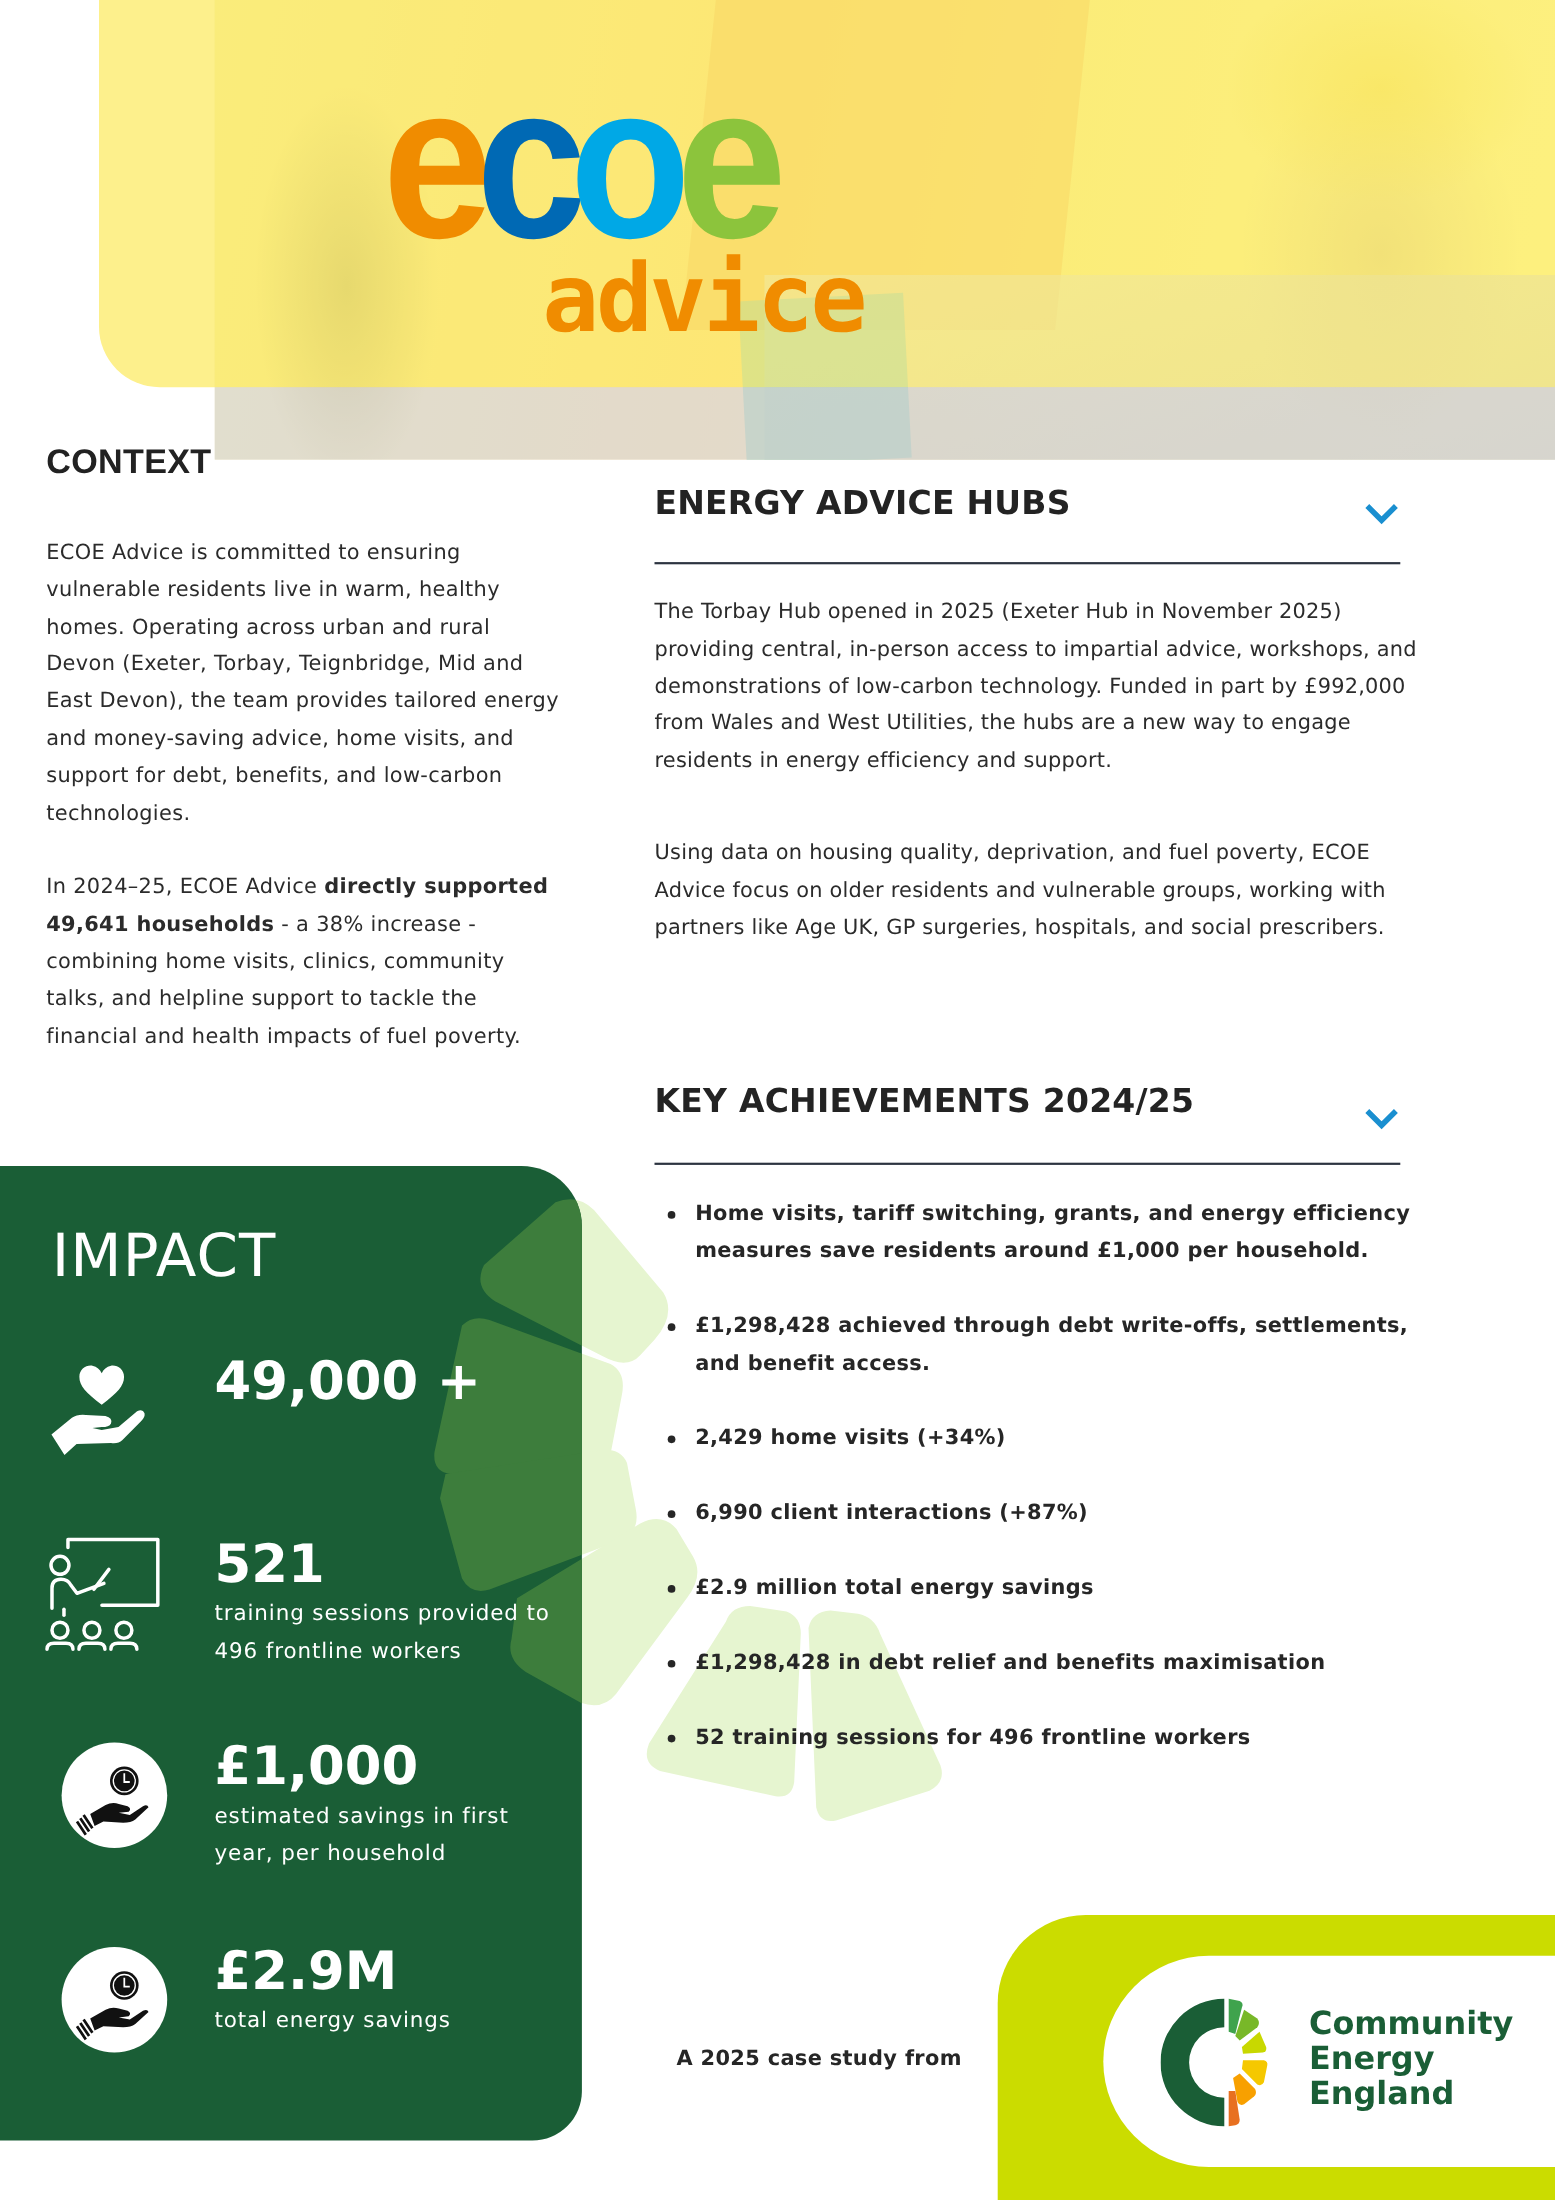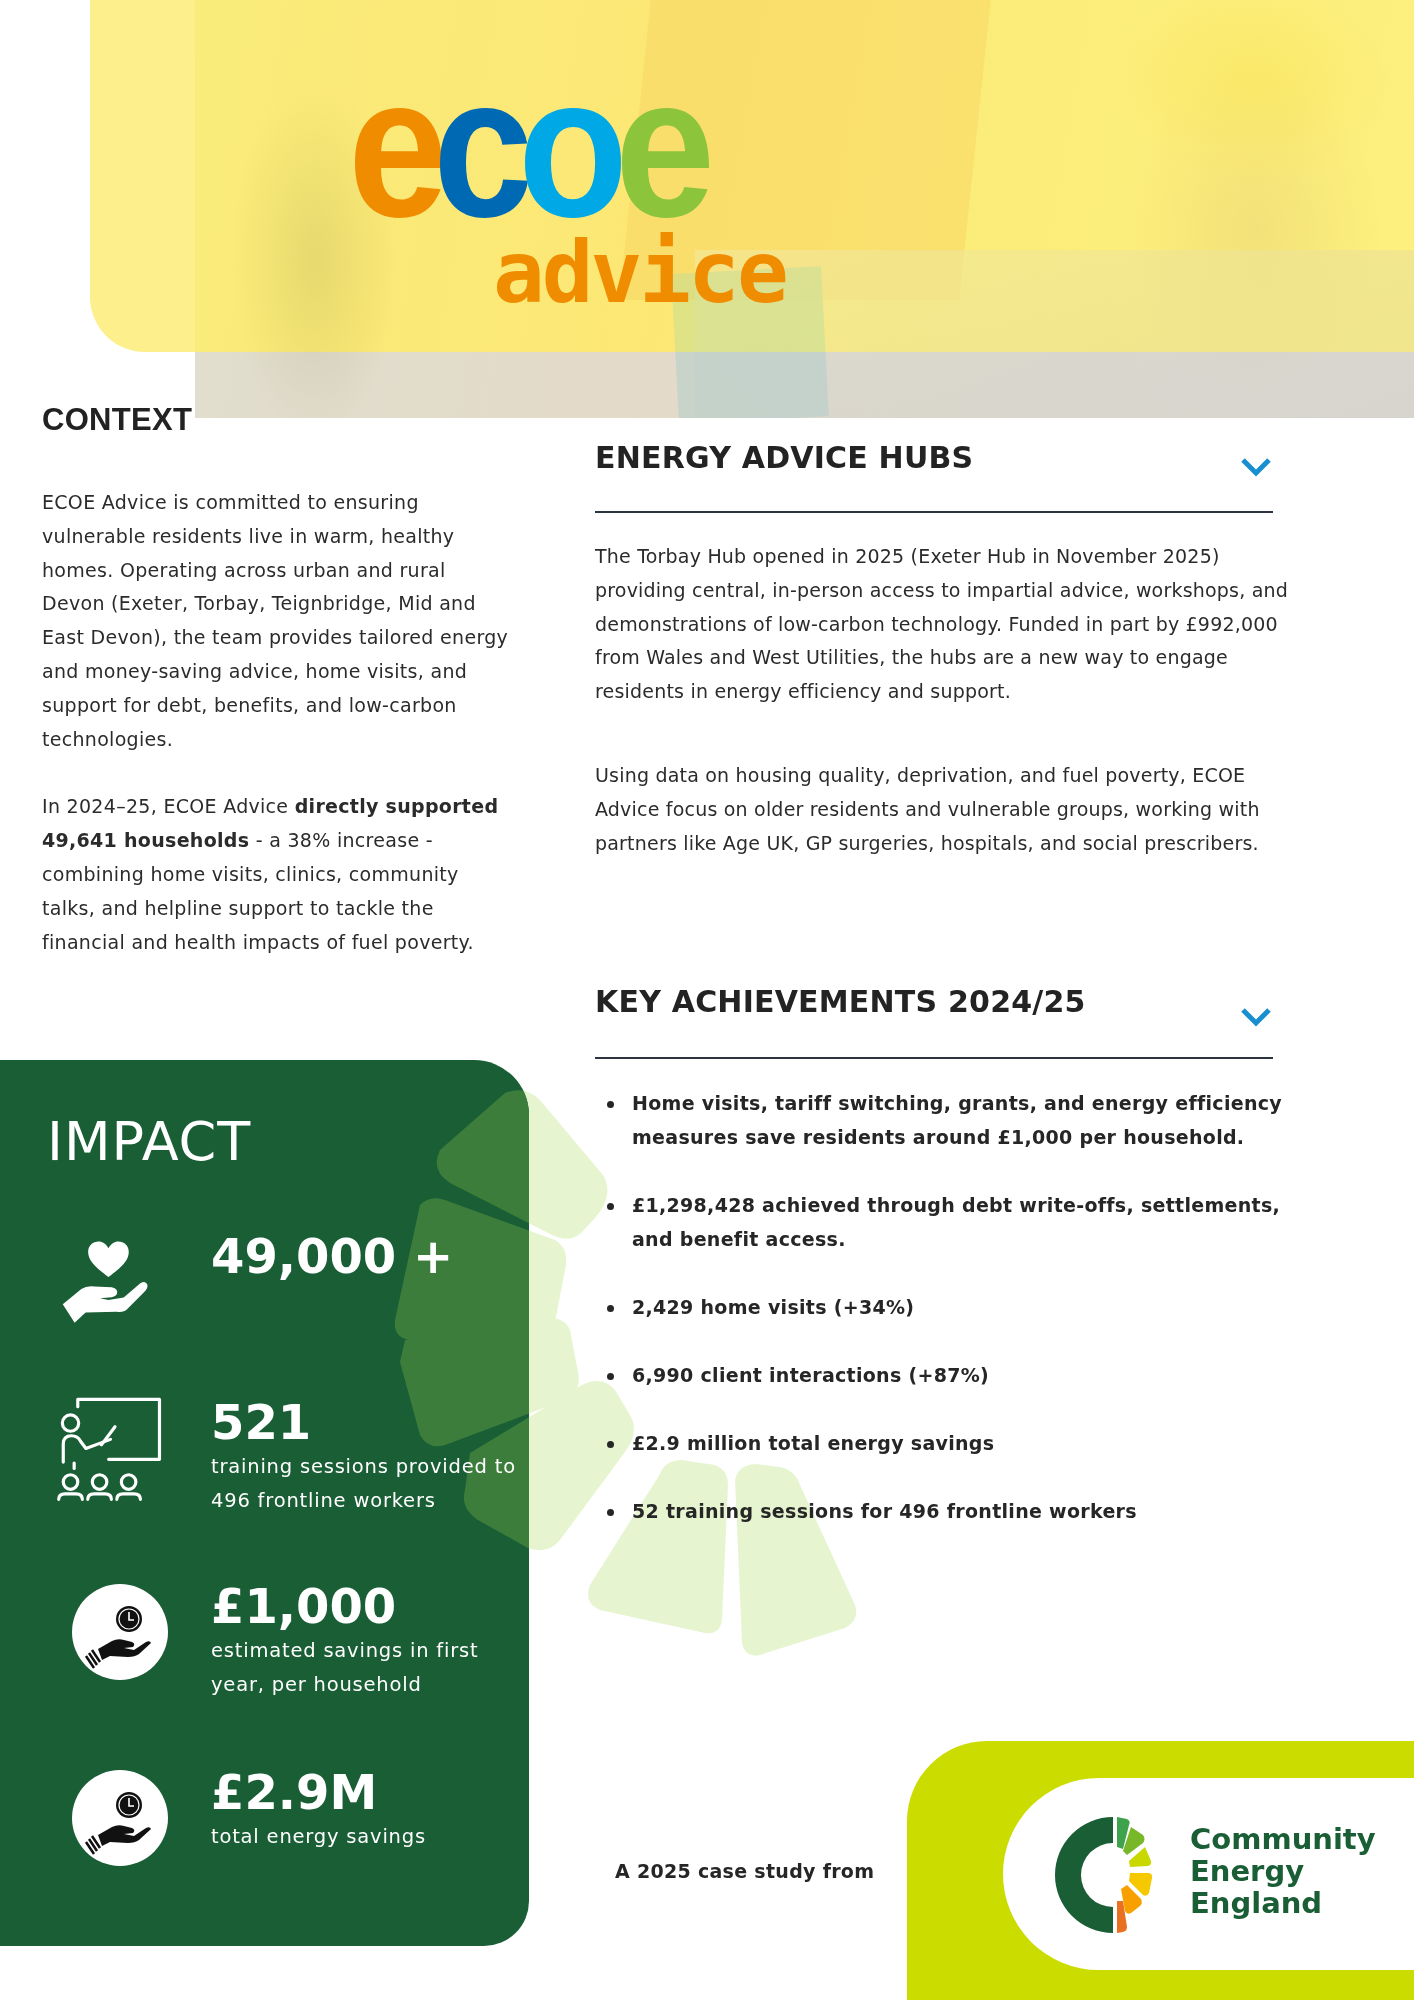--- a/index.html
+++ b/index.html
@@ -52,21 +52,21 @@
     .ach-list li { position: relative; padding-left: 37px; font-weight: 700; font-size: 19px; line-height: 34px; color: #262626; letter-spacing: 0.3px; margin-bottom: 34px; }
     .ach-list li::before { content: ""; position: absolute; left: 12px; top: 15px; width: 7px; height: 7px; border-radius: 50%; background: #262626; }
 
     
     .petals { position: absolute; left: 0; top: 0; width: 1414px; height: 2000px; pointer-events: none; }
 
     
     .impact { position: absolute; left: 0; top: 1060px; width: 529px; height: 886px; background: #1a5e36; border-top-right-radius: 55px; border-bottom-right-radius: 45px; overflow: hidden; }
     .impact-petals { position: absolute; left: 0; top: -1060px; width: 1414px; height: 2000px; }
     .impact-title { position: absolute; left: 47px; top: 50px; font-size: 54px; font-weight: 400; color: #ffffff; letter-spacing: 1px; }
-    .stat { position: absolute; left: 16px; width: 628px; height: 140px; }
+    .stat { position: absolute; left: 0; width: 628px; height: 140px; }
     .stat .icon { position: absolute; left: 40px; width: 130px; height: 130px; }
     .stat .num { position: absolute; left: 195px; top: 0; font-weight: 700; font-size: 48px; line-height: 56px; color: #ffffff; }
     .stat .desc { position: absolute; left: 195px; top: 56px; width: 320px; font-size: 19.5px; line-height: 34px; color: #ffffff; letter-spacing: 0.8px; }
     .stat-1 { top: 168px; } .stat-1 .icon { top: 0; }
     .stat-2 { top: 334px; } .stat-2 .icon { top: 0; }
     .stat-3 { top: 518px; } .stat-3 .icon { top: 0; }
     .stat-4 { top: 704px; } .stat-4 .icon { top: 0; }
     .circle-icon { width: 96px; height: 96px; border-radius: 50%; background: #ffffff; position: absolute; left: 16px; top: 6px; }
 
     
@@ -135,20 +135,21 @@
       <path d="M4 4 L17 17 L30 4" fill="none" stroke="#1a8fd0" stroke-width="5"></path>
     </svg>
   <div class="rule"></div>
 </div>
 <ul class="ach-list">
   <li>Home visits, tariff switching, grants, and energy efficiency measures save residents around £1,000 per household.</li>
   <li>£1,298,428 achieved through debt write-offs, settlements, and benefit access.</li>
   <li>2,429 home visits (+34%)</li>
   <li>6,990 client interactions (+87%)</li>
   <li>£2.9 million total energy savings</li>
+  <li>£1,298,428 in debt relief and benefits maximisation</li>
   <li>52 training sessions for 496 frontline workers</li>
 </ul>
 
 <div class="impact">
   <svg class="impact-petals" viewBox="0 0 1414 2000">
     <g fill="#3d7d3c">
       <path d="M505 1093 Q525 1085 540 1100 L603 1175 Q615 1195 595 1218 L582 1232 Q570 1245 548 1233 L450 1183 Q430 1170 440 1150 Z"></path>
       <path d="M420 1205 Q430 1195 445 1200 L555 1240 Q570 1248 565 1270 L555 1322 Q550 1340 530 1340 L410 1340 Q393 1338 395 1320 Z"></path>
       <path d="M405 1340 L550 1318 Q565 1318 570 1330 L578 1372 Q582 1392 565 1400 L445 1445 Q428 1450 420 1435 L400 1362 Z"></path>
       <path d="M470 1453 L582 1385 Q602 1375 615 1390 L630 1415 Q640 1432 625 1452 L560 1540 Q548 1555 528 1548 L478 1520 Q460 1508 465 1490 Z"></path>

